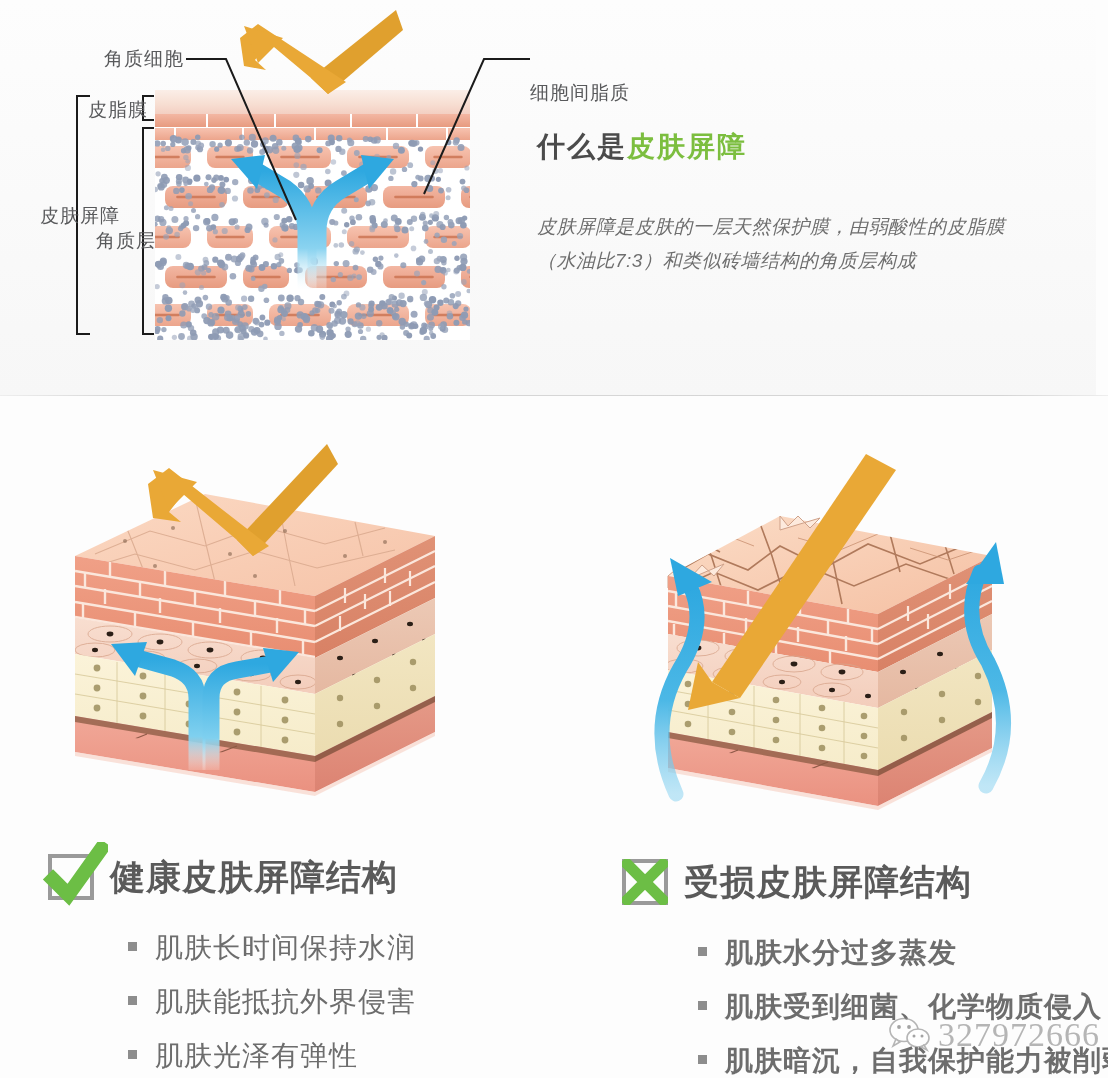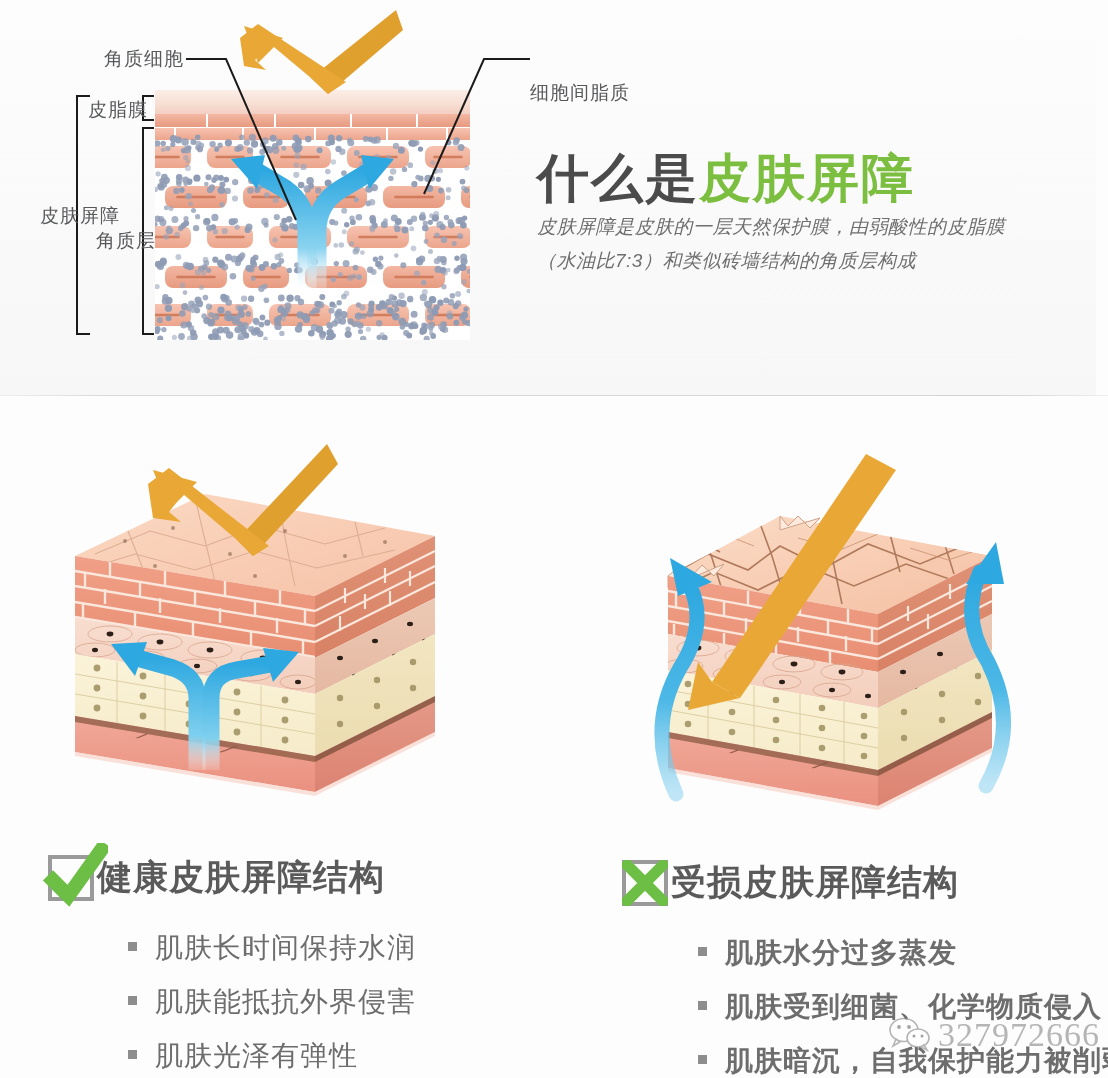--- a/index.html
+++ b/index.html
@@ -34,37 +34,37 @@
            background:linear-gradient(180deg,#fbeee7 0%, #f7ded2 60%, #f3cfc2 100%); }
   #brickwall { position:absolute; left:0; top:24px; width:100%; height:226px;
                background:#ffffff; }
 
   
   #v-arrow { position:absolute; left:228px; top:8px; width:175px; height:86px; }
   
   #y-arrow { position:absolute; left:40px; top:55px; width:235px; height:145px; }
 
   
-  #headline { position:absolute; left:537px; top:144px; font-size:52px;
+  #headline { position:absolute; left:537px; top:128px; font-size:28px;
               color:#4b4b4b; letter-spacing:2px; white-space:nowrap; font-weight:700;}
   #headline .hl { color:#7cbe3f; }
   #subcopy { position:absolute; left:537px; top:210px; width:520px;
              font-size:19px; line-height:34px; color:#6e6e6e; letter-spacing:.5px;font-style:italic; }
 
   #section-divider { position:absolute; left:0; top:395px; width:1108px; height:1px;
                      background:linear-gradient(90deg,#eeeeee,#d8d8d8 10%,#d4d4d4 90%,#eeeeee); }
 
   
   #bottom-section { position:absolute; left:0; top:396px; width:1108px; height:682px;
                     background:#fdfdfd; }
 
   .block-wrap { position:absolute; width:400px; height:400px; }
 
   
-  .caption-row { position:absolute; display:flex; align-items:center; gap:3px; }
+  .caption-row { position:absolute; display:flex; gap:16px; }
   .mark-box { width:46px; height:46px; border:4px solid #9a9a9a; position:relative;
               background:transparent; flex:0 0 auto; }
   .caption-title { font-size:35px; color:#5a5a5a; letter-spacing:1px; white-space:nowrap;
               font-weight:700; }
 
   .bullets { position:absolute; }
   .bullet-item { display:flex; align-items:flex-start; gap:18px; margin-bottom:16px; }
   .bullet-sq { width:9px; height:9px; background:#8d8d8d; margin-top:13px; flex:0 0 auto; }
   .bullet-text { font-size:28px; color:#6d6d6d; letter-spacing:1px; white-space:nowrap; }
 

